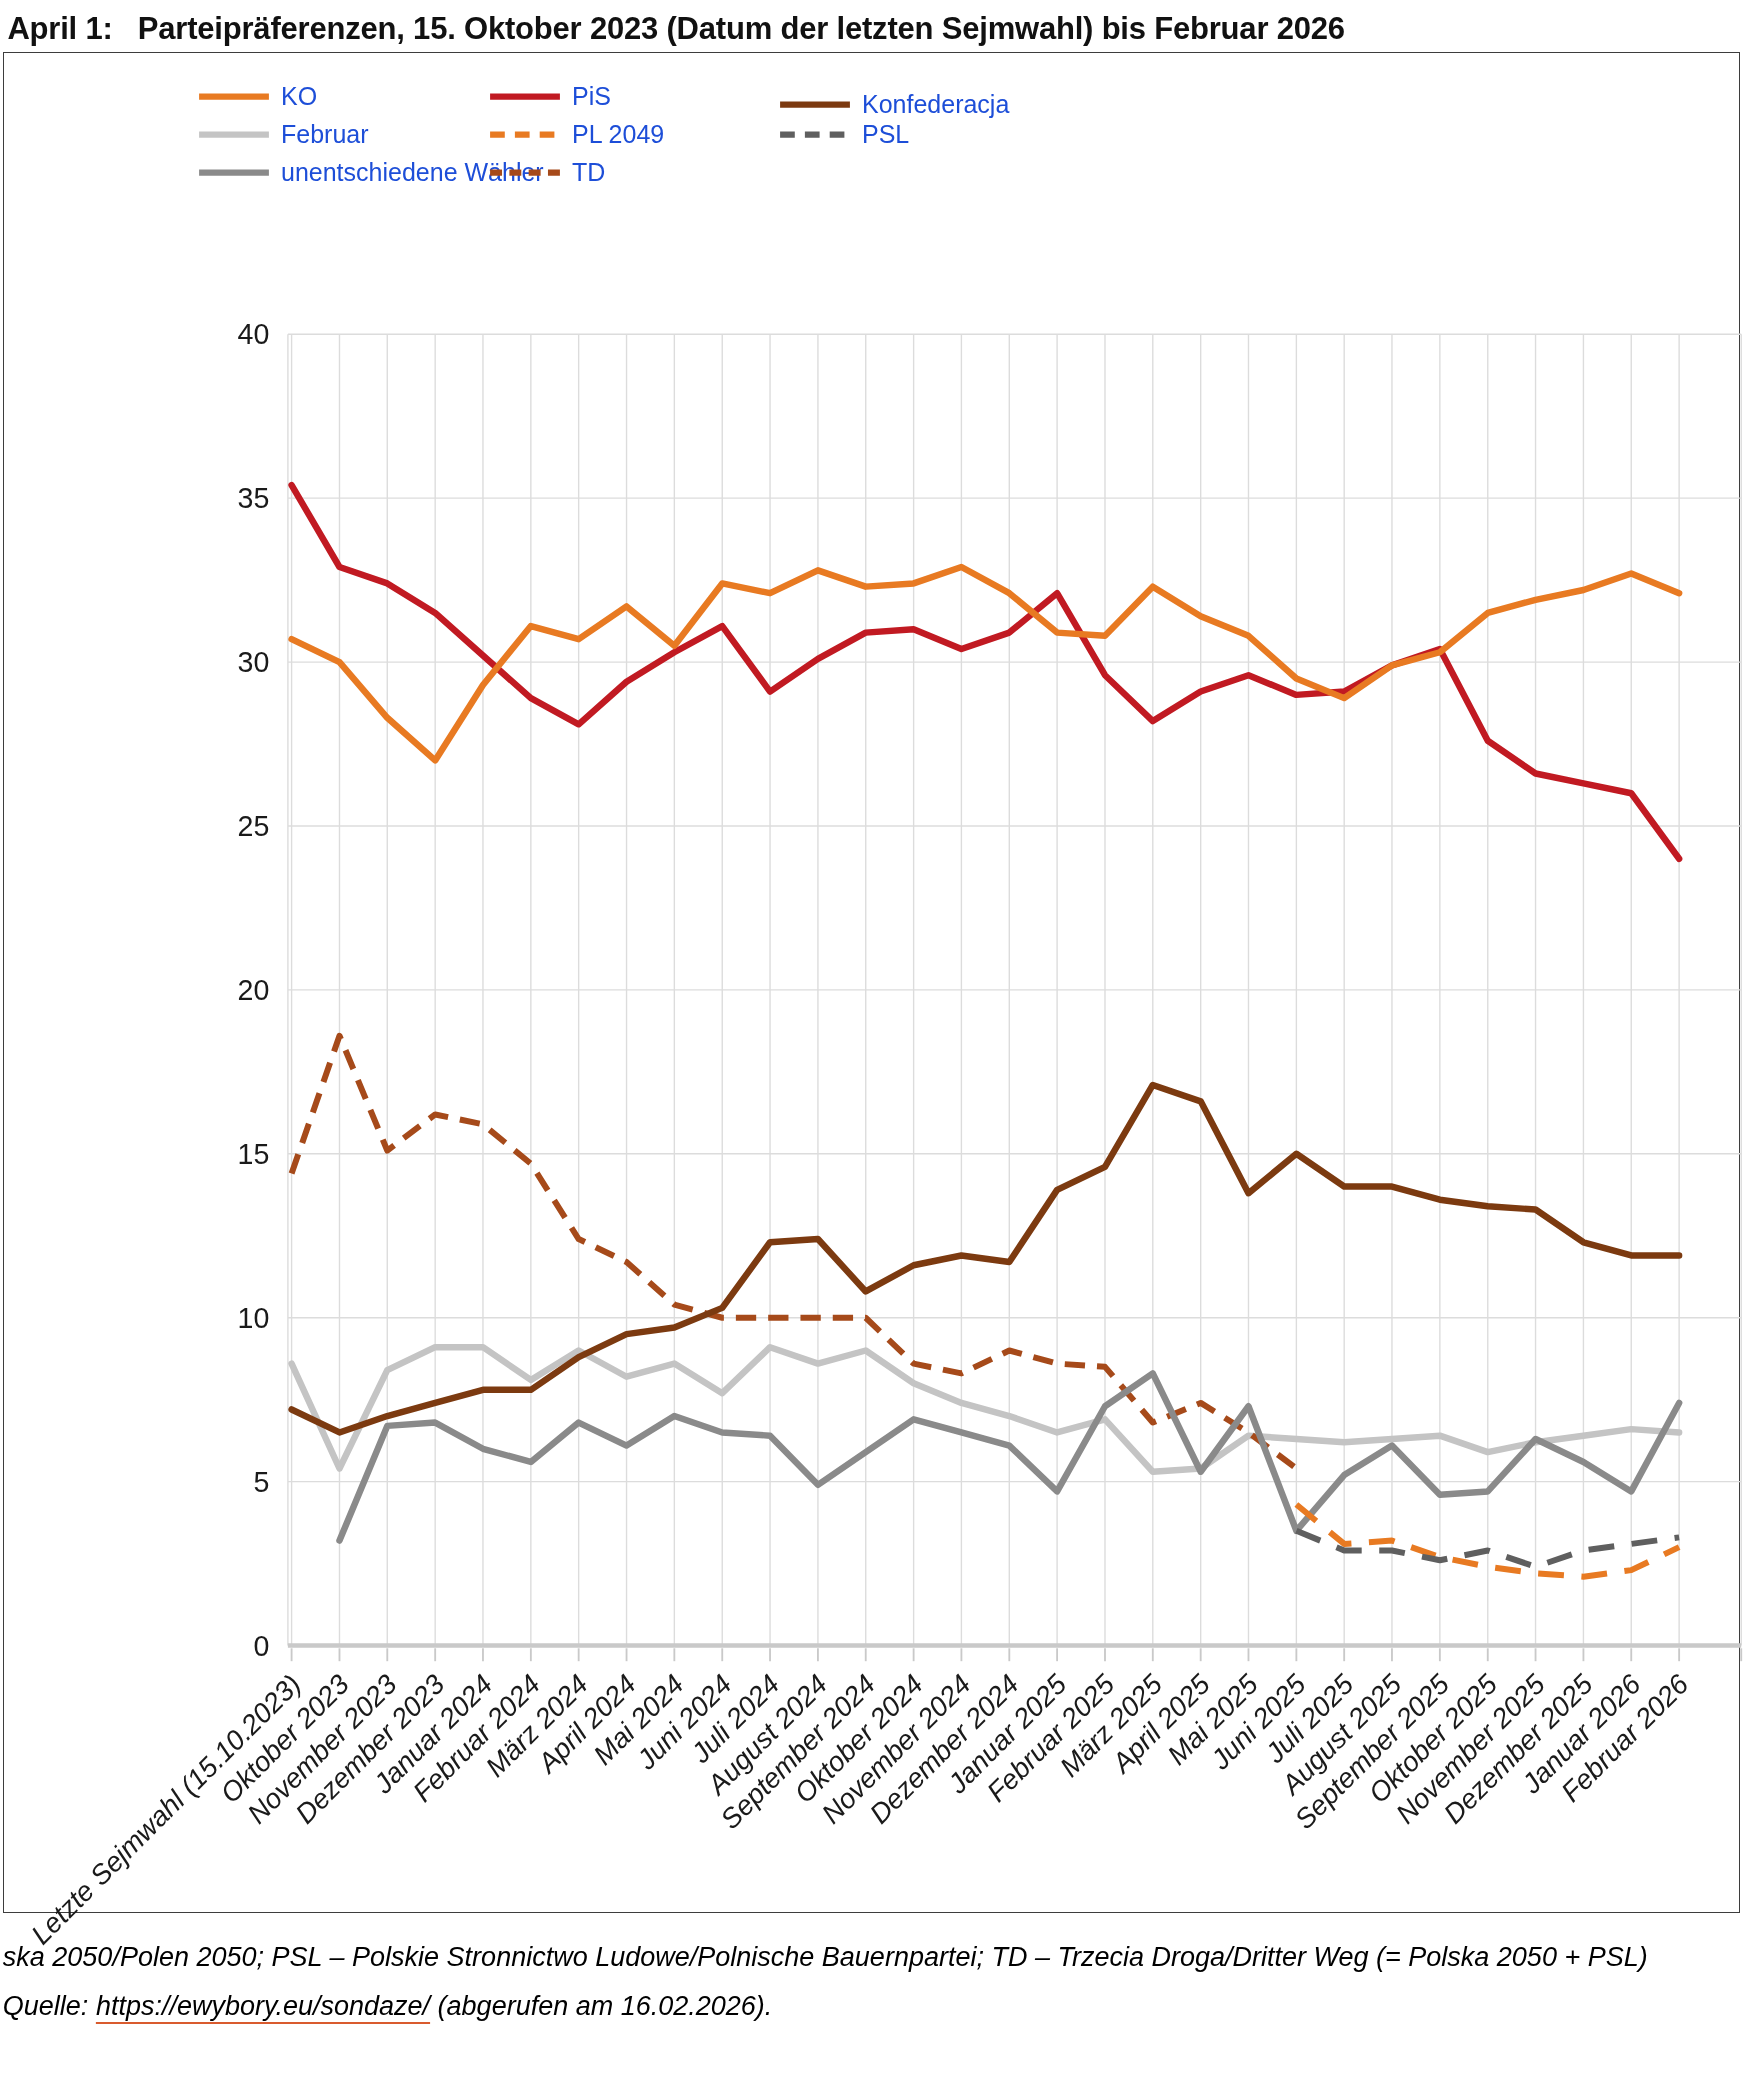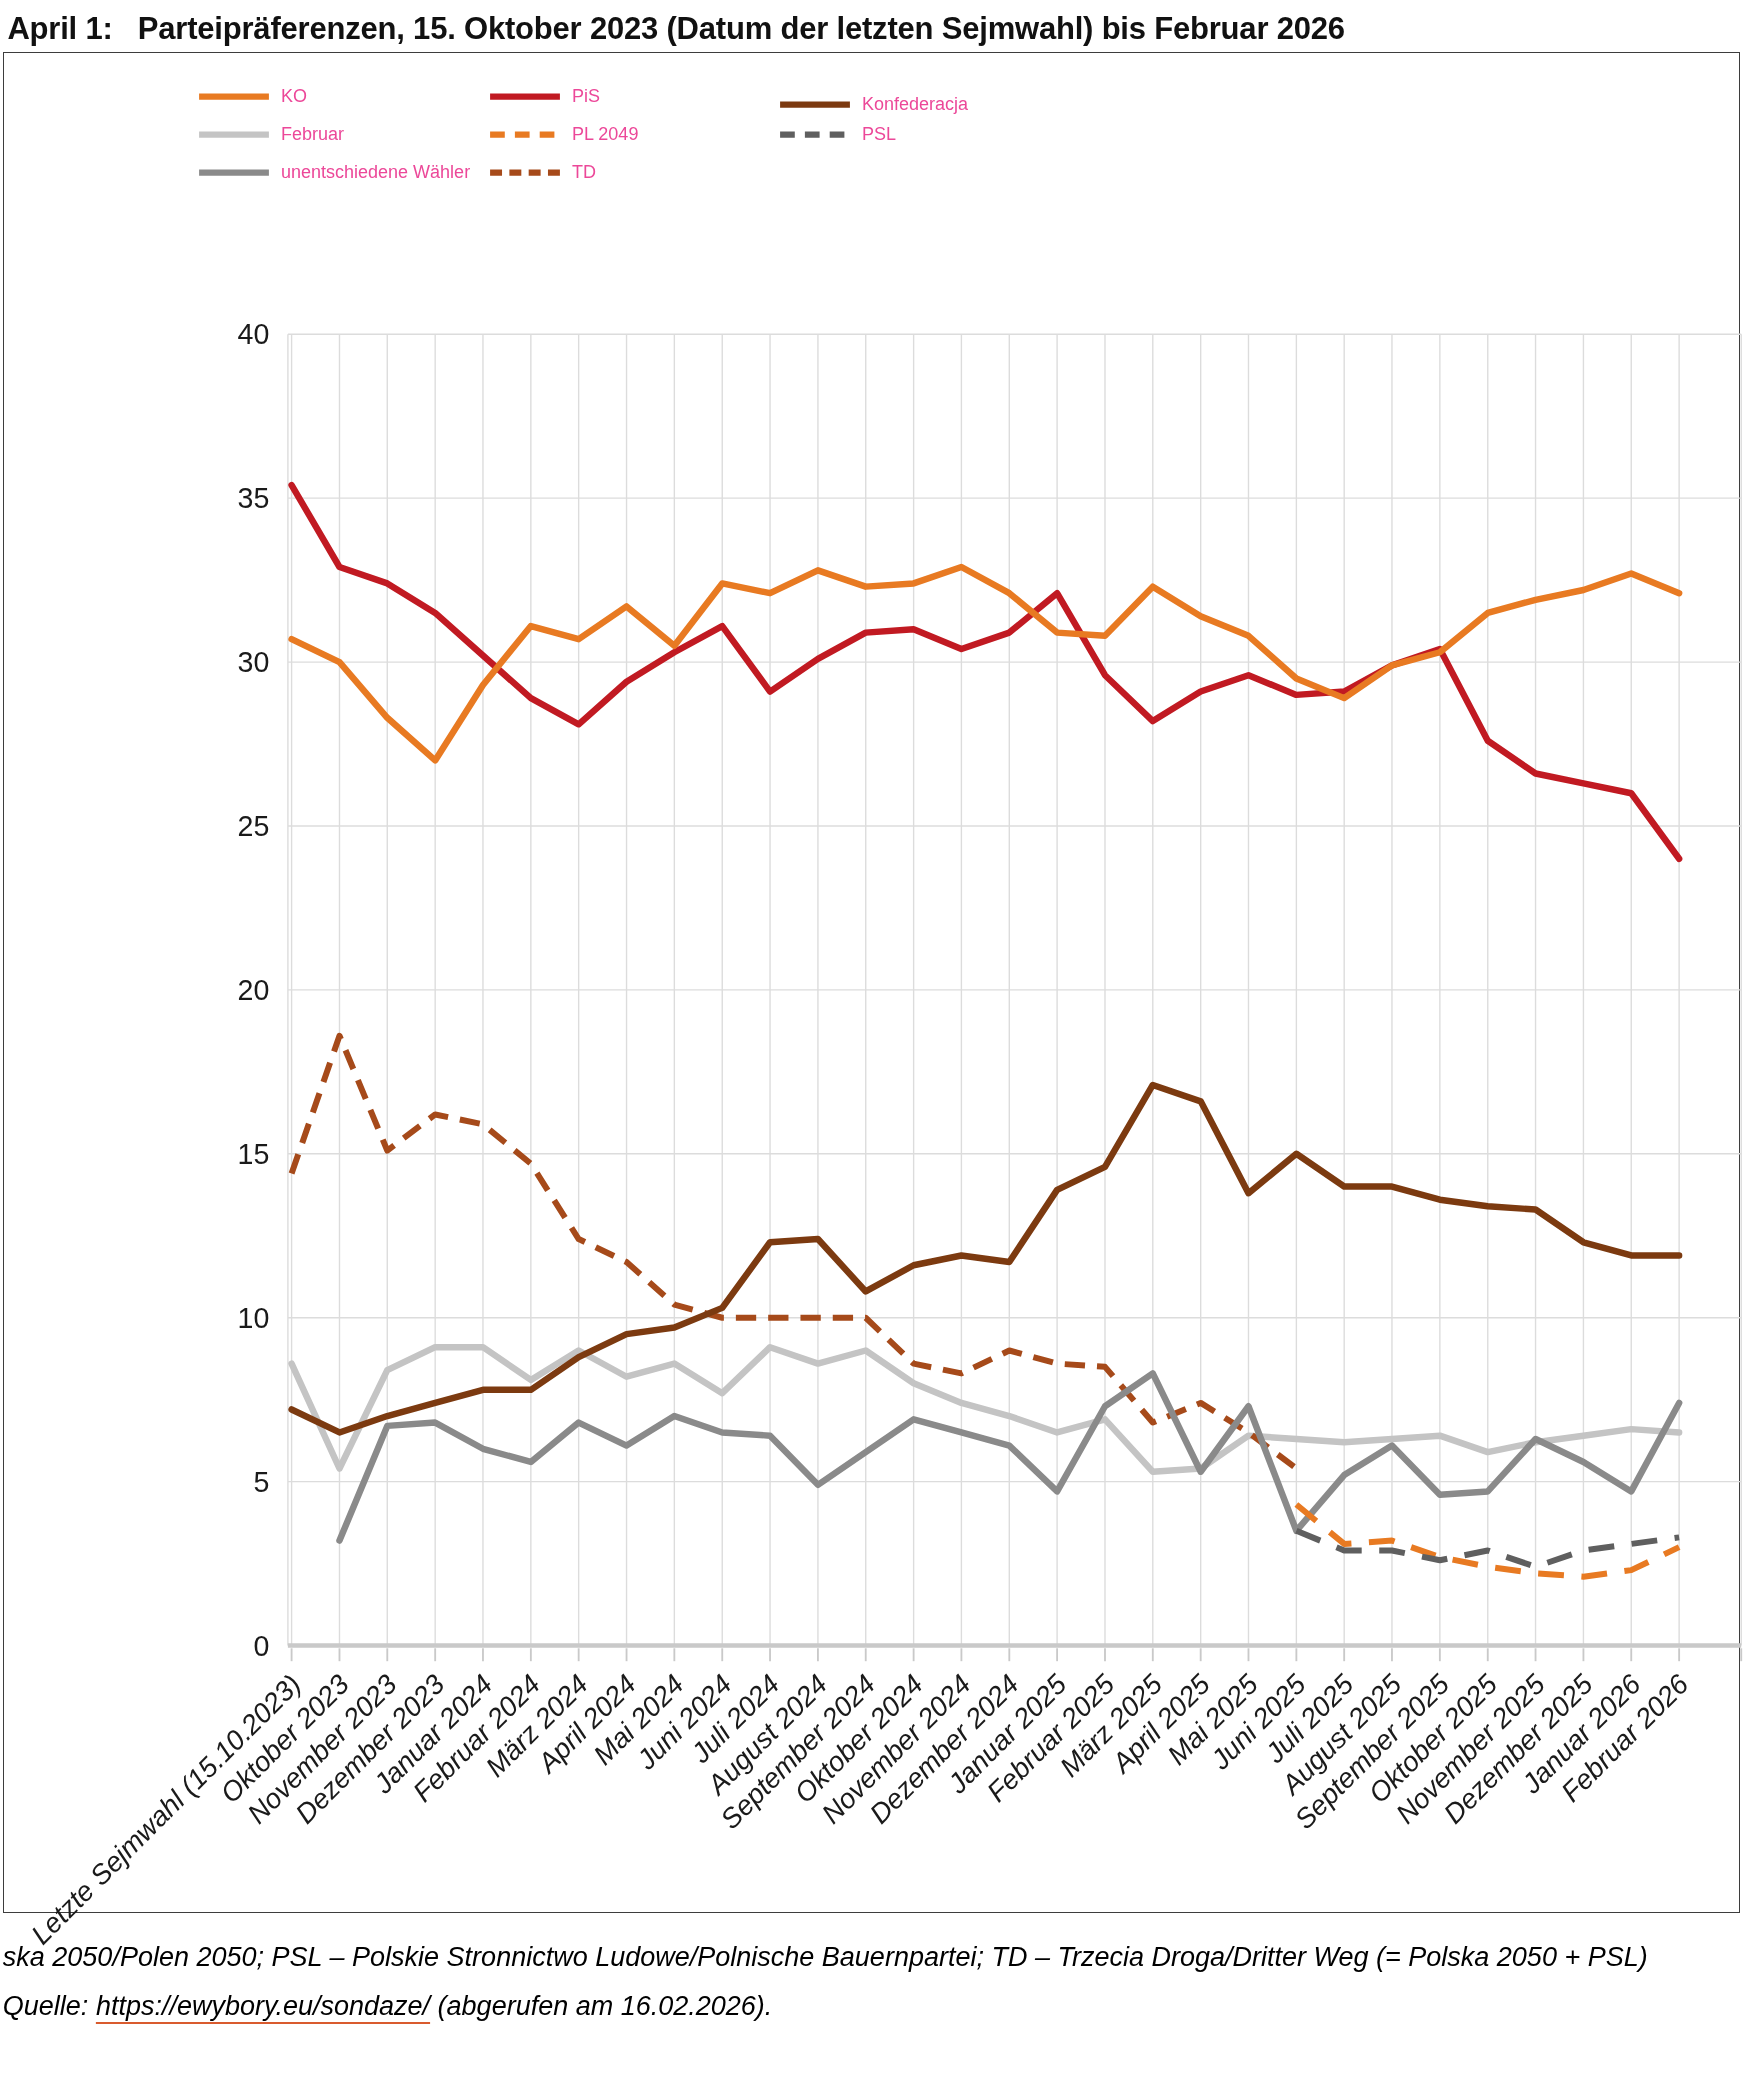--- a/index.html
+++ b/index.html
@@ -5,21 +5,21 @@
   html,body{margin:0;padding:0;background:#fff;}
   .page{position:relative;width:1744px;height:2093px;background:#fff;
         font-family:"Liberation Sans",sans-serif;color:#111;overflow:hidden;}
   .title-row{position:absolute;top:11px;left:7.4px;font-weight:bold;font-size:31px;
              letter-spacing:-0.2px;white-space:nowrap;}
   .title-label{display:inline-block;width:122px;}
   .chart-border{position:absolute;left:2.8px;top:52px;width:1737px;height:1861px;
                 border:1.8px solid #3d3d3d;box-sizing:border-box;background:#fff;}
   .legend{position:absolute;left:198px;top:81px;width:1292px;height:120px;}
   .legend-item{position:absolute;display:flex;align-items:center;height:31px;
-               font-size:18px;color:#ec4899;white-space:nowrap;}
+               font-size:25px;color:#1d4ed8;white-space:nowrap;}
   .legend-item svg{margin-right:11px;}
   #plot-svg{position:absolute;left:0;top:323px;overflow:visible;}
   .footnote{position:absolute;left:2.8px;top:1936px;width:1739px;
             font-style:italic;font-size:27px;line-height:42px;color:#000;}
   .source-line{margin-top:7.4px;}
   .source-link{color:#000;text-decoration:underline;
                text-decoration-color:#d95b2e;text-decoration-thickness:2.3px;
                text-underline-offset:6.5px;cursor:pointer;}
 </style>
 </head>

